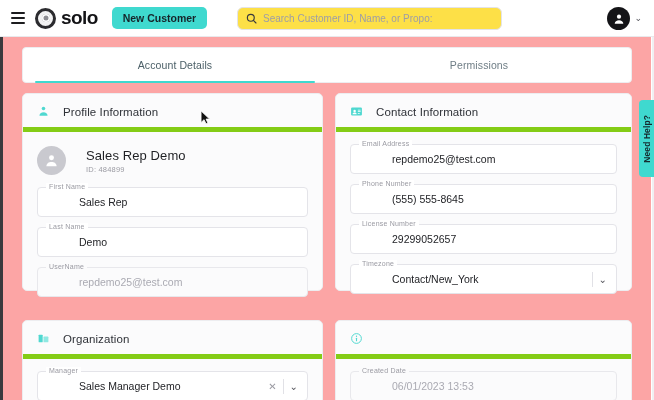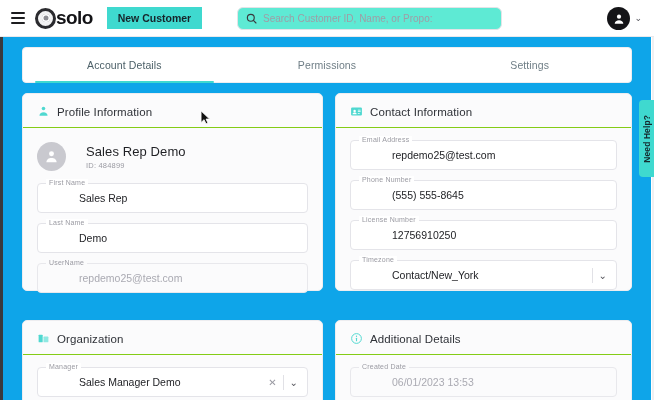--- a/index.html
+++ b/index.html
@@ -26,21 +26,21 @@
     z-index: 6;
   }
   .hamburger {
     width: 14px; height: 12px;
     margin-left: 11px; margin-right: 10px;
     display: flex; flex-direction: column; justify-content: space-between;
     cursor: pointer;
   }
   .hamburger span { display: block; height: 1.6px; background: #1d1d1f; border-radius: 1px; }
 
-  .logo-wrap { display: flex; align-items: center; cursor: pointer; }
+  .logo-wrap { display: flex; align-items: center; gap: 5px; cursor: pointer; }
   .logo-mark {
     width: 21px; height: 21px; border-radius: 50%;
     background: #f2f2f3;
     border: 3px solid #2b2b2f;
     position: relative;
     display: flex; align-items: center; justify-content: center;
   }
   .logo-mark::after {
     content: ""; width: 8px; height: 8px; border-radius: 50%;
     background: #8d8d93;
@@ -48,33 +48,33 @@
   }
   .logo-text {
     font-size: 19px; font-weight: bold; letter-spacing: -0.6px;
     color: #131316;
   }
 
   .new-customer-btn {
     margin-left: 14px;
     background: #3fd9cf;
     color: #16242a;
-    border: none; border-radius: 0;
+    border: none; border-radius: 5px;
     height: 22px; padding: 0 11px;
     font-size: 10.5px; font-weight: bold;
     font-family: "Liberation Sans", sans-serif;
     cursor: pointer;
     display: flex; align-items: center;
   }
 
   .search-wrap {
     position: absolute; left: 237px; top: 7px;
     width: 265px; height: 23px;
     border: 1px solid #e3e3e7; border-radius: 6px;
-    background: #5eead4;
+    background: #fde047;
     display: flex; align-items: center; padding: 0 8px;
   }
   .search-input {
     border: none; outline: none; background: transparent;
     font-size: 10px; color: #3a3a3e;
     font-family: "Liberation Sans", sans-serif;
     width: 100%; margin-left: 6px;
   }
   .search-input::placeholder { color: #9e9ea6; }
 
@@ -86,21 +86,21 @@
     width: 23px; height: 23px; border-radius: 50%;
     background: #141417;
     display: flex; align-items: center; justify-content: center;
   }
   .chev { color: #55555c; font-size: 9px; line-height: 1; }
 
   
   .page {
     position: absolute; top: 37px; left: 3px;
     width: 648px; height: 363px;
-    background: #0ea5e9;
+    background: #fca5a5;
     overflow: hidden;
   }
   .left-rail {
     position: absolute; top: 37px; left: 0;
     width: 3px; height: 363px;
     background: #3a3a3d;
     z-index: 5;
   }
 
   
@@ -131,23 +131,23 @@
     background: #fbfbfc;
     border: 1px solid #ededf0;
     border-radius: 5px;
   }
   #card-profile  { left: 19px;  top: 56px;  width: 301px; height: 198px; }
   #card-contact  { left: 332px; top: 56px;  width: 297px; height: 198px; }
   #card-org      { left: 19px;  top: 283px; width: 301px; height: 110px; }
   #card-addl     { left: 332px; top: 283px; width: 297px; height: 110px; }
 
   .card-head {
-    display: flex; align-items: center; gap: 7px;
+    display: flex; align-items: center; gap: 13px;
     padding: 11px 14px 9px 14px;
-    border-bottom: 1px solid #84cc16;
+    border-bottom: 5px solid #84cc16;
     margin: 0 0 0 0;
   }
   .card-title { font-size: 11.5px; color: #2f3238; letter-spacing: .1px; }
   .card-body { padding: 12px 14px 0 14px; }
 
   
   .field {
     position: relative;
     height: 30px;
     border: 1px solid #e4e4e9;
@@ -253,21 +253,20 @@
   </div>
 
   <div class="left-rail"></div>
   <div class="right-edge"></div>
 
   <div class="page">
 
     <div class="tabs">
       <div class="tab active">Account Details</div>
       <div class="tab">Permissions</div>
-      <div class="tab">Settings</div>
     </div>
 
     <div class="card" id="card-profile">
       <div class="card-head">
         <span style="display:flex;">
           <svg width="13" height="13" viewBox="0 0 24 24" fill="#4fd8d0">
             <circle cx="12" cy="6.5" r="3.3"></circle>
             <path d="M4.5 20c0-4.2 3.4-6.4 7.5-6.4s7.5 2.2 7.5 6.4z"></path>
           </svg>
         </span>
@@ -327,21 +326,21 @@
           <span class="field-value">repdemo25@test.com</span>
         </div>
 
         <div class="field white-label">
           <span class="field-label">Phone Number</span>
           <span class="field-value">(555) 555-8645</span>
         </div>
 
         <div class="field white-label">
           <span class="field-label">License Number</span>
-          <span class="field-value">12756910250</span>
+          <span class="field-value">29299052657</span>
         </div>
 
         <div class="field white-label">
           <span class="field-label">Timezone</span>
           <span class="field-value">Contact/New_York</span>
           <span class="adorn">
             <span class="divider-v"></span>
             <span class="caret">⌄</span>
           </span>
         </div>
@@ -374,21 +373,20 @@
 
     <div class="card" id="card-addl">
       <div class="card-head">
         <span style="display:flex;">
           <svg width="13" height="13" viewBox="0 0 24 24" fill="none">
             <circle cx="12" cy="12" r="9" stroke="#4fd8d0" stroke-width="1.8"></circle>
             <circle cx="12" cy="7.8" r="1.2" fill="#4fd8d0"></circle>
             <rect x="11" y="10.5" width="2" height="6.5" rx="1" fill="#4fd8d0"></rect>
           </svg>
         </span>
-        <span class="card-title">Additional Details</span>
       </div>
       <div class="card-body">
         <div class="field disabled">
           <span class="field-label">Created Date</span>
           <span class="field-value muted">06/01/2023 13:53</span>
         </div>
       </div>
     </div>
 
   </div>

